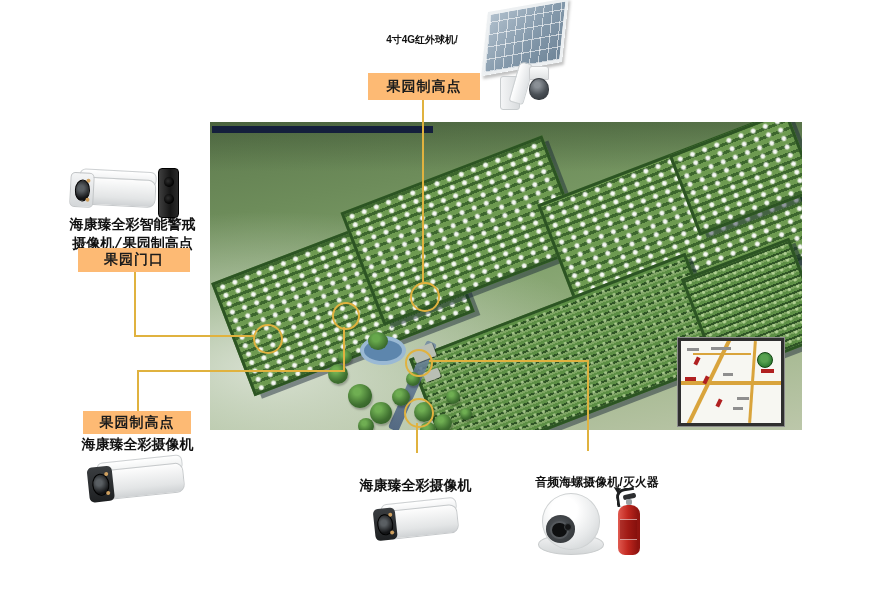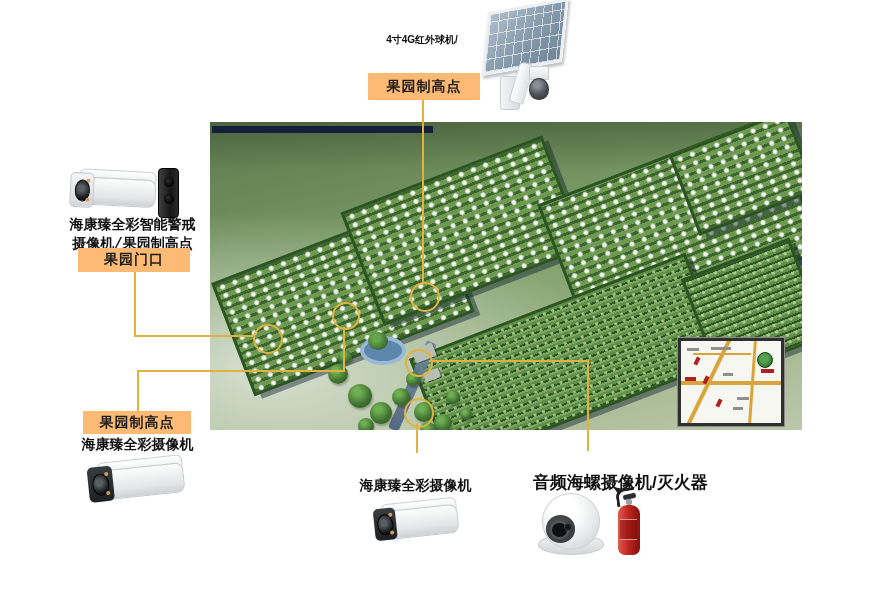--- a/index.html
+++ b/index.html
@@ -245,21 +245,21 @@
   <div class="dev bullet" style="left:374px;top:497px;width:84px;height:47px;transform:rotate(-6deg);">
     <div class="b-hood"></div>
     <div class="b-body"></div>
     <div class="b-front">
       <div class="b-lens"></div>
       <div class="b-led"></div>
       <div class="b-led l2"></div>
     </div>
   </div>
 
-  <div class="dev-text" style="left:518px;top:473px;width:158px;font-size:17px;margin-left:15px;">
+  <div class="dev-text" style="left:518px;top:473px;width:158px;font-size:12px;">
     <div>音频海螺摄像机/灭火器</div>
   </div>
   <div class="dev" style="left:538px;top:493px;width:64px;height:62px;">
     <div class="t-base"></div>
     <div class="t-dome"></div>
     <div class="t-face">
       <div class="t-lens"></div>
       <div class="t-pin"></div>
     </div>
   </div>

